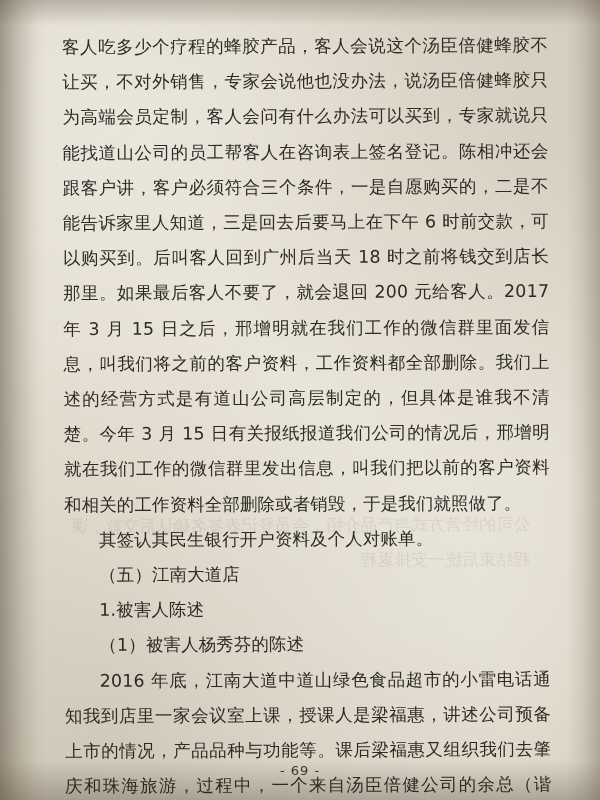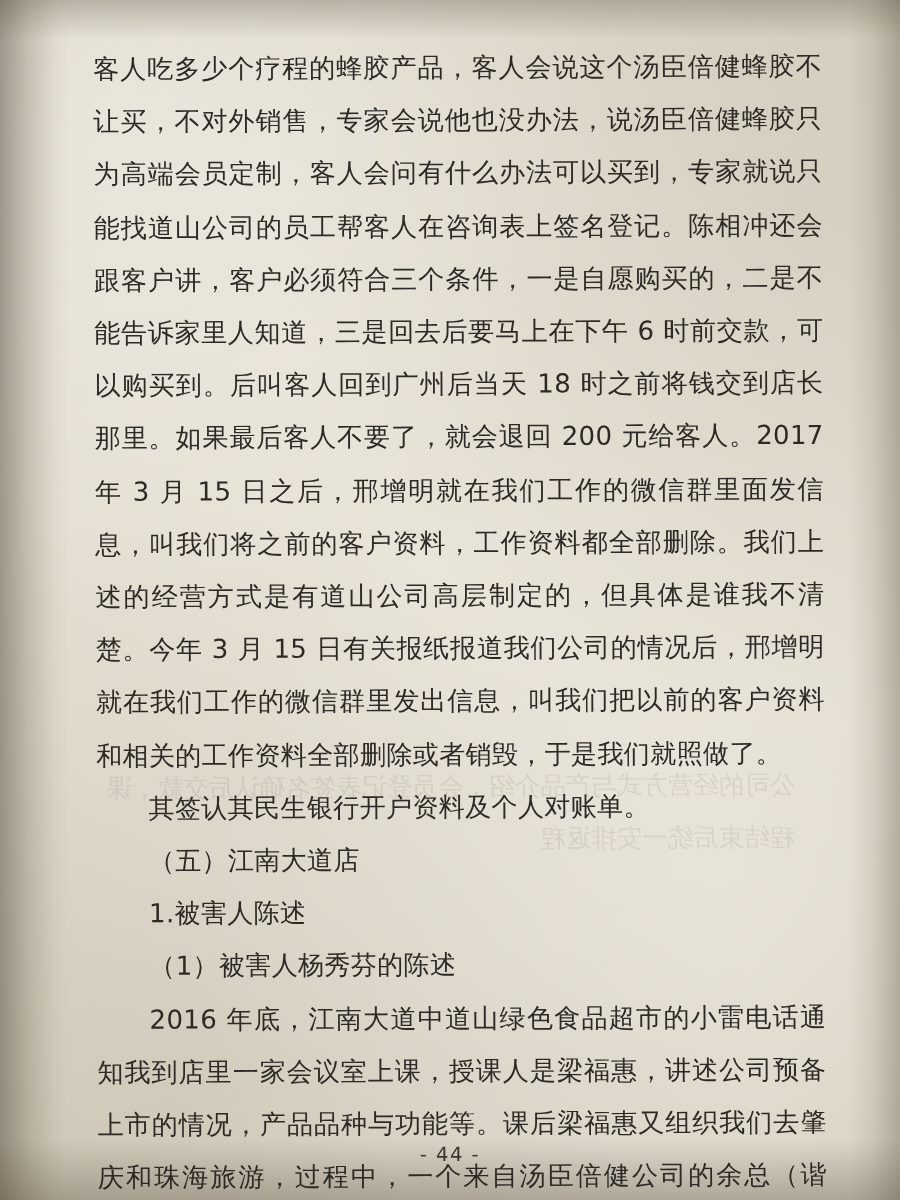--- a/index.html
+++ b/index.html
@@ -136,14 +136,14 @@
 
   <div class="text-block">
     <p class="para">客人吃多少个疗程的蜂胶产品，客人会说这个汤臣倍健蜂胶不让买，不对外销售，专家会说他也没办法，说汤臣倍健蜂胶只为高端会员定制，客人会问有什么办法可以买到，专家就说只能找道山公司的员工帮客人在咨询表上签名登记。陈相冲还会跟客户讲，客户必须符合三个条件，一是自愿购买的，二是不能告诉家里人知道，三是回去后要马上在下午 6 时前交款，可以购买到。后叫客人回到广州后当天 18 时之前将钱交到店长那里。如果最后客人不要了，就会退回 200 元给客人。2017 年 3 月 15 日之后，邢增明就在我们工作的微信群里面发信息，叫我们将之前的客户资料，工作资料都全部删除。我们上述的经营方式是有道山公司高层制定的，但具体是谁我不清楚。今年 3 月 15 日有关报纸报道我们公司的情况后，邢增明就在我们工作的微信群里发出信息，叫我们把以前的客户资料和相关的工作资料全部删除或者销毁，于是我们就照做了。</p>
     <p class="para indent">其签认其民生银行开户资料及个人对账单。</p>
     <p class="para indent">（五）江南大道店</p>
     <p class="para indent">1.被害人陈述</p>
     <p class="para indent">（1）被害人杨秀芬的陈述</p>
     <p class="para indent">2016 年底，江南大道中道山绿色食品超市的小雷电话通知我到店里一家会议室上课，授课人是梁福惠，讲述公司预备上市的情况，产品品种与功能等。课后梁福惠又组织我们去肇庆和珠海旅游，过程中，一个来自汤臣倍健公司的余总（谐音），召集我们开会、上课，介绍汤臣倍健上市情况和产品情况，课后组织</p>
   </div>
 
-  <div class="page-number">- 44 -</div>
+  <div class="page-number">- 69 -</div>
 </div>
 
 </body></html>

